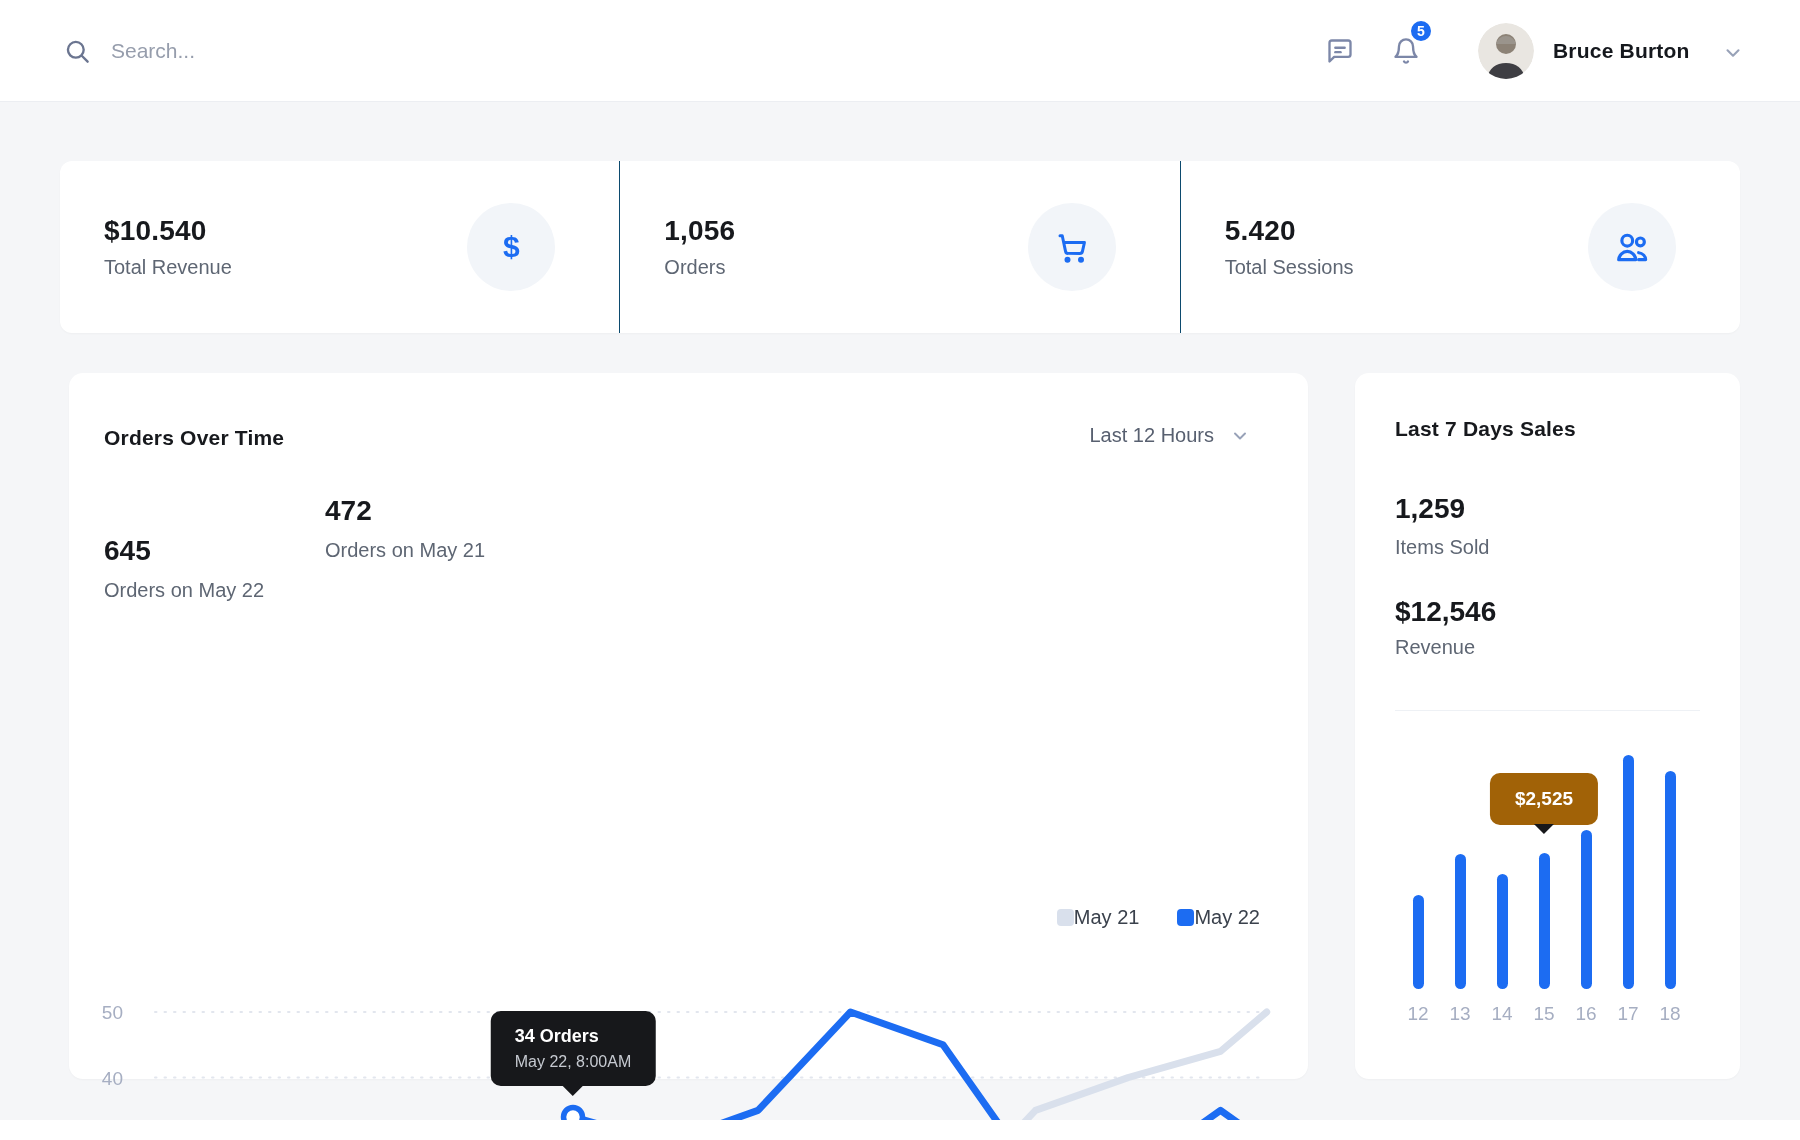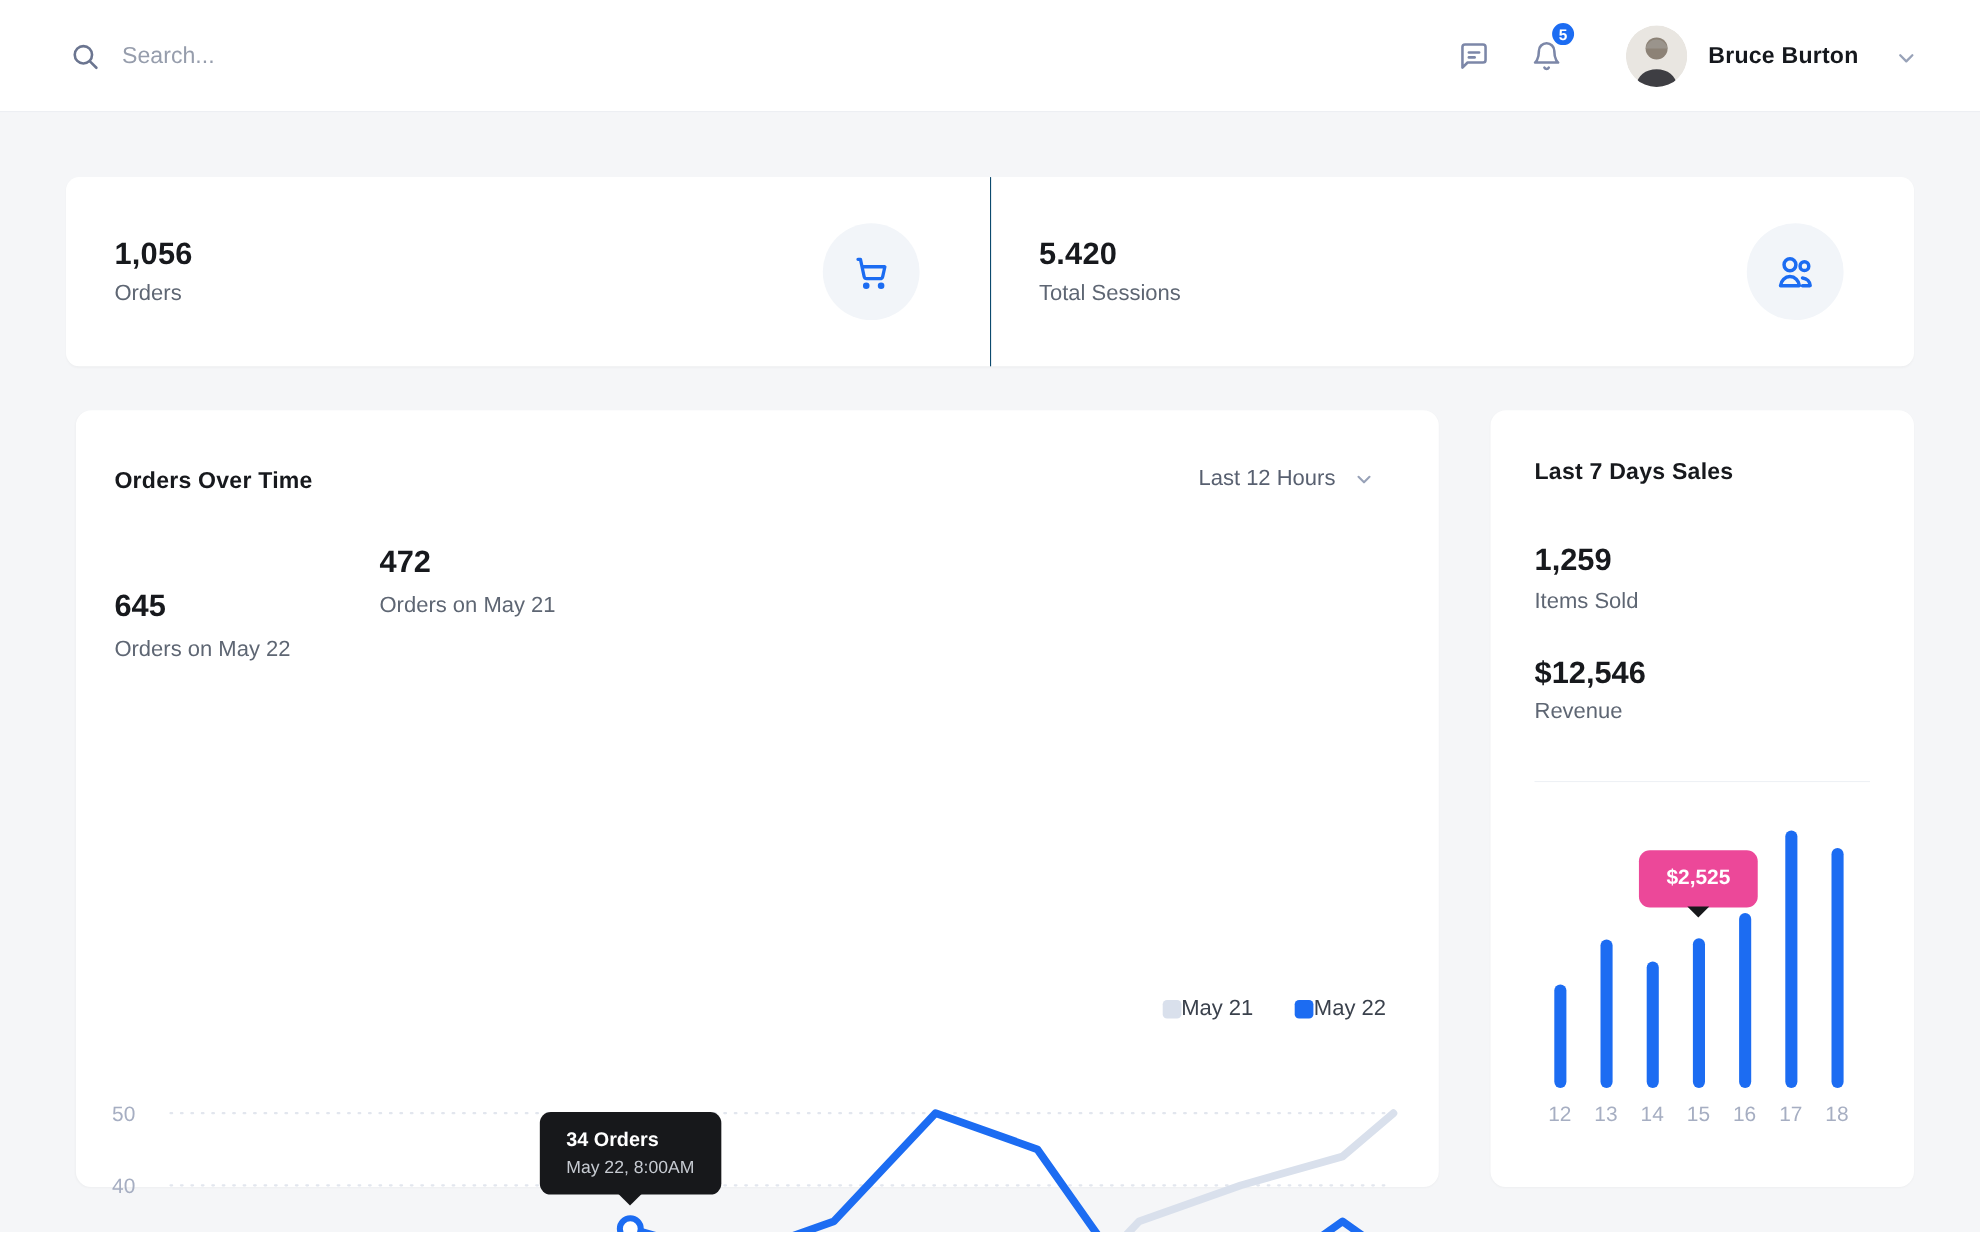--- a/index.html
+++ b/index.html
@@ -61,21 +61,21 @@
                    border:11px solid transparent; border-bottom:none; border-top:11px solid #17181B; }
   .ct-line1 { font-size:18px; font-weight:700; }
   .ct-line2 { font-size:16px; color:#C6CAD1; margin-top:6px; }
   .sc-value { position:absolute; left:40px; font-size:28px; font-weight:800; color:#17191D; }
   .sc-label { position:absolute; left:40px; font-size:20px; color:#5E6673; }
   .sc-divider { position:absolute; left:40px; top:337px; width:305px; height:1px; background:#EEF1F5; }
   .bars-area { position:absolute; left:40px; top:382px; width:305px; height:234px; }
   .bar { position:absolute; bottom:0; width:11px; border-radius:6px; background:#1C6CF2; cursor:pointer; }
   .bar-labels { position:absolute; left:40px; top:630px; width:305px; height:24px; }
   .bar-label { position:absolute; width:44px; text-align:center; font-size:19px; color:#A6AEC2; }
-  .bar-tooltip { position:absolute; transform:translateX(-50%); background:#ec4899; color:#fff;
+  .bar-tooltip { position:absolute; transform:translateX(-50%); background:#a16207; color:#fff;
                  border-radius:10px; padding:15px 25px; font-size:19px; font-weight:700; white-space:nowrap; z-index:5; }
   .bar-tooltip:after { content:""; position:absolute; left:50%; bottom:-9px; transform:translateX(-50%);
                  border:10px solid transparent; border-bottom:none; border-top:10px solid #17181B; }
 
   .bottom-strip { position:absolute; left:0; top:1120px; width:1800px; height:20px; background:#fff; }
 
   svg { display:block; }
 </style>
 </head>
 <body>
@@ -109,20 +109,29 @@
       <path d="M9 56c1.5-10.5 9-16 19-16s17.5 5.5 19 16z" fill="#3E3E43"></path>
     </svg>
   </div>
   <div class="user-name">Bruce Burton</div>
   <svg class="tb-chevron" viewBox="0 0 24 24" fill="none" stroke="#98A2B8" stroke-width="2.3" stroke-linecap="round" stroke-linejoin="round">
     <path d="m6 9 6 6 6-6"></path>
   </svg>
 </header>
 
 <section class="stats-row">
+  <div class="stat-cell">
+    <div>
+      <div class="stat-value">$10.540</div>
+      <div class="stat-label">Total Revenue</div>
+    </div>
+    <div class="stat-icon-circle">
+      <span class="dollar-glyph">$</span>
+    </div>
+  </div>
   <div class="stat-cell">
     <div>
       <div class="stat-value">1,056</div>
       <div class="stat-label">Orders</div>
     </div>
     <div class="stat-icon-circle">
       <svg width="36" height="36" viewBox="0 0 24 24" fill="none" stroke="#1C6CF2" stroke-width="2" stroke-linecap="round" stroke-linejoin="round">
         <circle cx="9" cy="20.5" r="1"></circle>
           <circle cx="18" cy="20.5" r="1"></circle>
         <path d="M4 4.5h1.5l2.2 10.4a1.7 1.7 0 0 0 1.7 1.35h7.9a1.7 1.7 0 0 0 1.66-1.33L20.3 9H6.4"></path>
@@ -152,21 +161,21 @@
     <span>Last 12 Hours</span>
     <svg width="20" height="20" viewBox="0 0 24 24" fill="none" stroke="#98A2B8" stroke-width="2.3" stroke-linecap="round" stroke-linejoin="round">
       <path d="m6 9 6 6 6-6"></path>
     </svg>
   </div>
 
   <div class="summary-col" style="left:35px; top:122px;margin-top:40px;">
     <div class="summary-value">645</div>
     <div class="summary-label">Orders on May 22</div>
   </div>
-  <div class="summary-col" style="left:276px; top:122px;">
+  <div class="summary-col" style="left:256px; top:122px;">
     <div class="summary-value">472</div>
     <div class="summary-label">Orders on May 21</div>
   </div>
 
   <div class="legend">
     <div class="legend-item">
       <span class="legend-swatch" style="background: rgb(217, 224, 236);"></span>
       <span>May 21</span>
     </div>
     <div class="legend-item">

